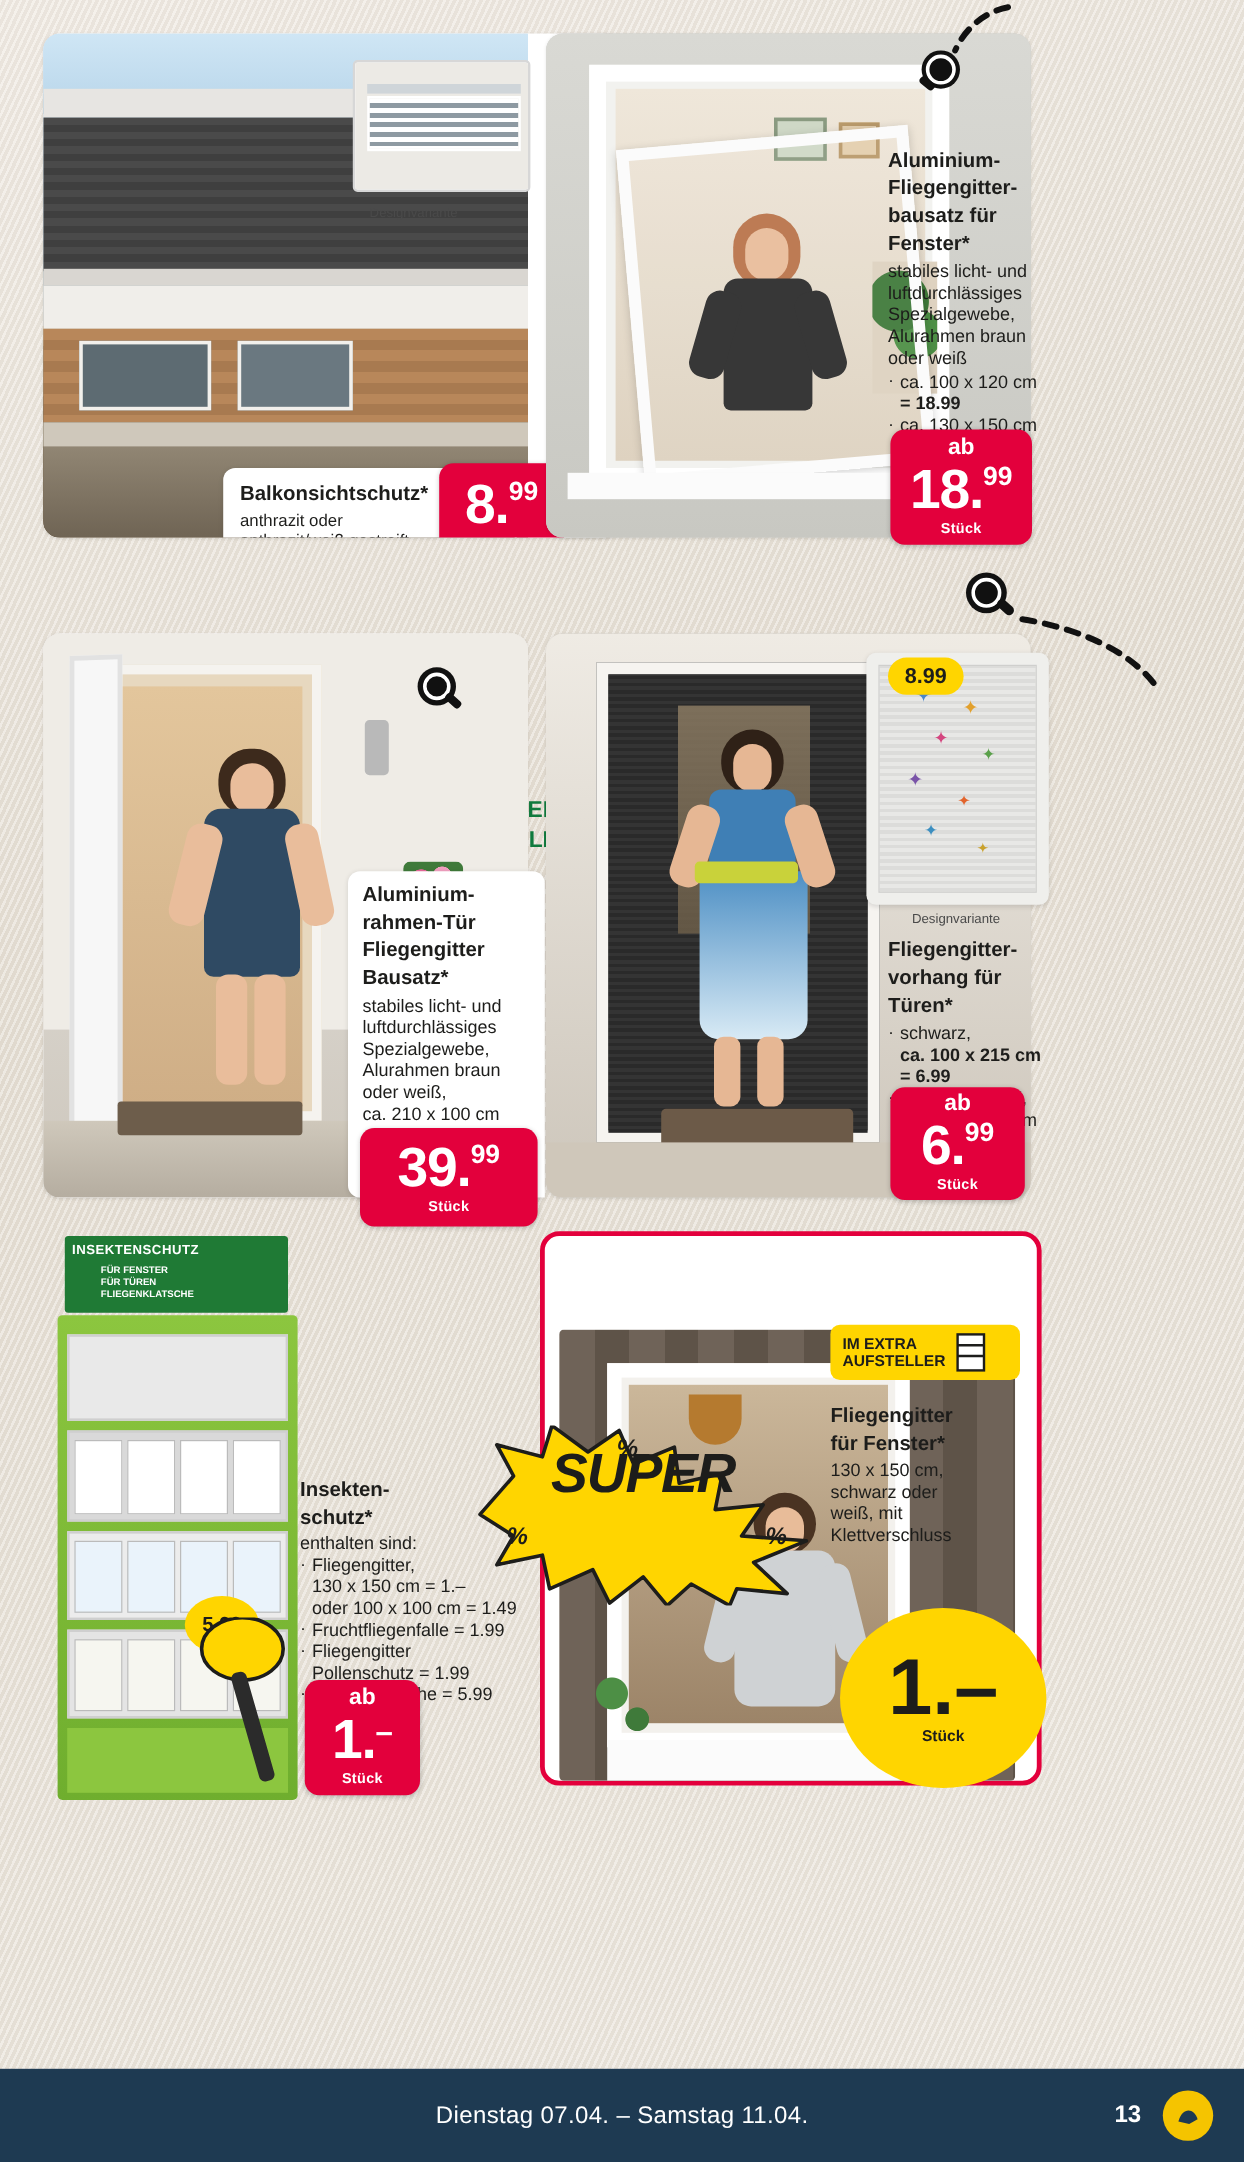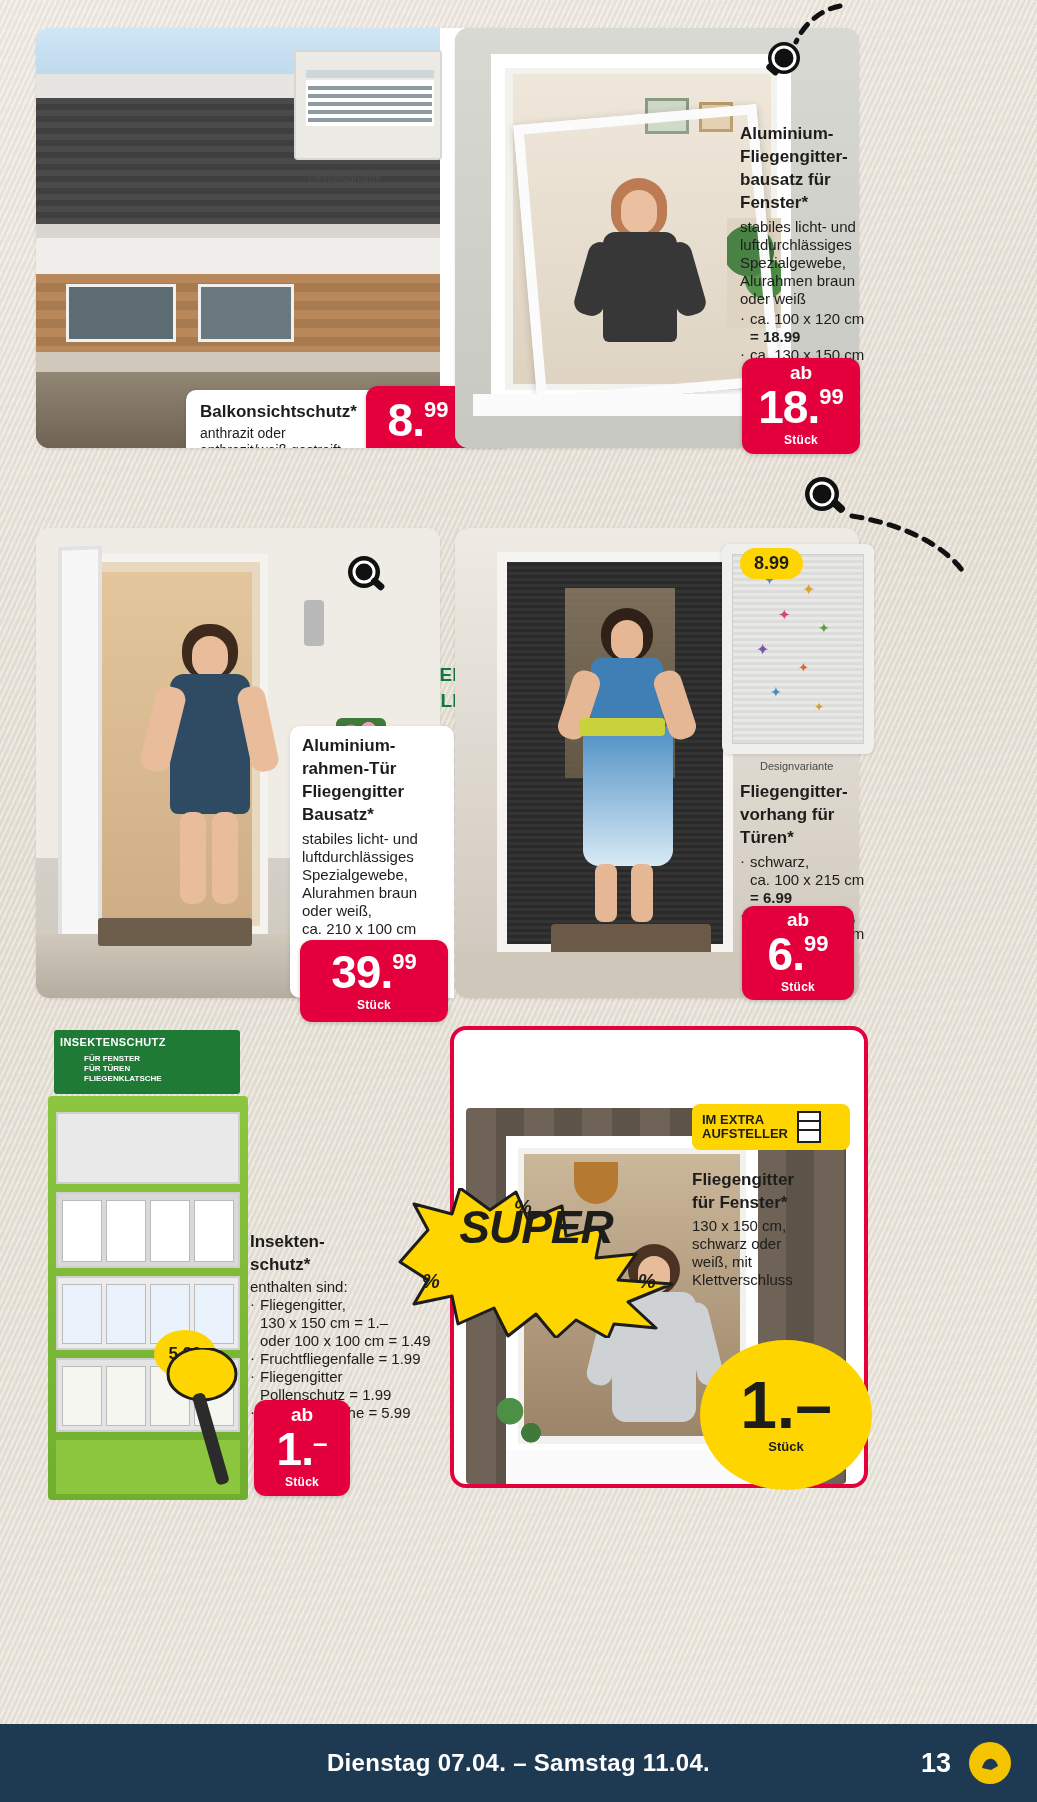--- a/index.html
+++ b/index.html
@@ -62,22 +62,22 @@
   .greenband .l1 { font-size:19px; font-weight:700; color:#0f7a3d; letter-spacing:0.1px; }
   .greenband .l1 .url { color:#4aa03f; font-weight:400; font-size:23px; }
   .greenband .l2 { font-size:19px; font-weight:700; color:#0f7a3d; margin-top:3px; }
 
   
   .bottombar {
     position:absolute; left:0; bottom:0; width:1037px; height:78px;
     background:#1e3a52; color:#fff;
     display:flex; align-items:center; justify-content:center;
   }
-  .bottombar .dates { font-size:24px; font-weight:700; letter-spacing:0.3px; }
-  .pagenum { position:absolute; right:86px; top:50%; transform:translateY(-50%); font-size:27px; font-weight:700; }
+  .bottombar .dates { font-size:20px; font-weight:400; letter-spacing:0.3px; }
+  .pagenum { position:absolute; right:86px; top:50%; transform:translateY(-50%); font-size:20px; font-weight:700; }
   .logo-circle {
     position:absolute; right:26px; top:50%; transform:translateY(-50%);
     width:42px; height:42px; border-radius:50%; background:#f5c400;
     display:flex; align-items:center; justify-content:center;
   }
   .logo-circle svg { display:block; }
 
   
   .starburst {
     position:absolute; left:386px; top:1188px; width:300px; height:150px;
@@ -371,21 +371,21 @@
   <div class="yellow-tag" data-name="price-tag-butterfly" style="left:740px; top:548px;">8.99</div>
   <div class="designvariante" data-name="design-variant-caption" style="left:760px; top:760px;">Designvariante</div>
 
   <div style="position:absolute;left:740px;top:782px;width:250px;" data-name="vorhang-text">
     <h3 class="title" data-name="product-title-line">Fliegengitter-</h3>
     <h3 class="title" data-name="product-title-line">vorhang für</h3>
     <h3 class="title" data-name="product-title-line" style="margin-bottom:6px;">Türen*</h3>
     <div class="desc">
       <ul>
         <li data-name="bullet-item">schwarz,</li>
-        <li data-name="bullet-sub" style="padding-left:10px;">ca. 100 x 215 cm</li>
+        <li data-name="bullet-sub" style="padding-left:10px;font-weight:bold;">ca. 100 x 215 cm</li>
         <li data-name="bullet-price" style="padding-left:10px;font-weight:700;">= 6.99</li>
         <li data-name="bullet-item">„Schmetterling“,</li>
         <li data-name="bullet-sub" style="padding-left:10px;">ca. 100 x 210 cm</li>
         <li data-name="bullet-price" style="padding-left:10px;font-weight:700;">= 8.99</li>
       </ul>
     </div>
   </div>
   <style>
     .desc li[data-name="bullet-sub"]:before { content:""; }
   </style>

